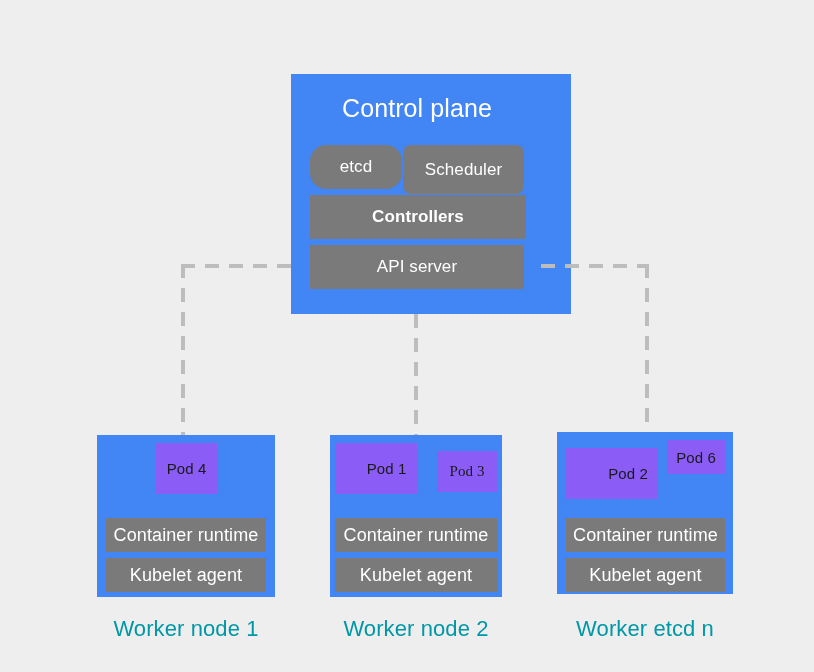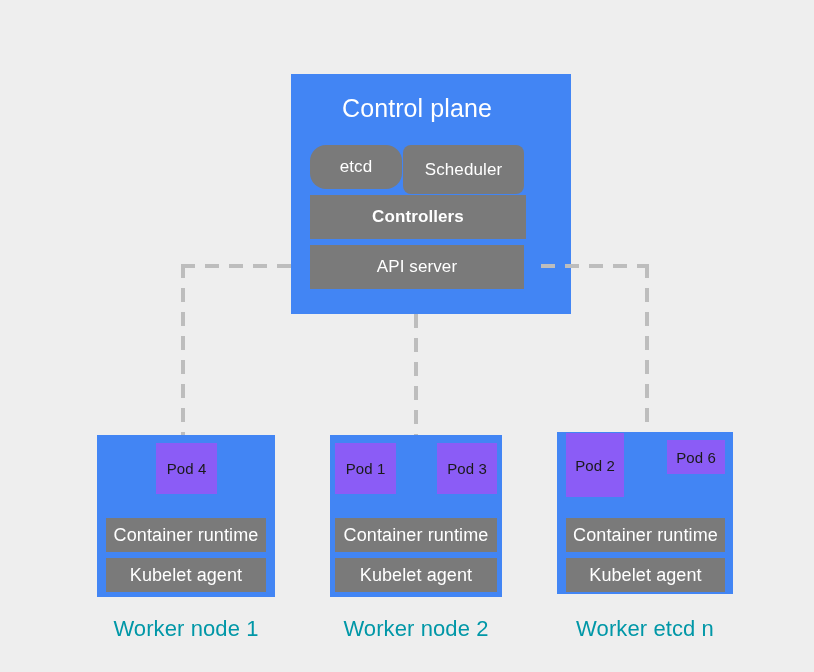--- a/index.html
+++ b/index.html
@@ -115,27 +115,27 @@
     justify-content: center;
     letter-spacing: 0.1px;
   }
 
   
   .n1-pod      { left: 59px; top: 8px; width: 61px; height: 51px; }
   .n1-runtime  { left: 9px;  top: 83px; width: 160px; height: 34px; }
   .n1-kubelet  { left: 9px;  top: 123px; width: 160px; height: 34px; }
 
   
-  .n2-pod-a    { left: 5px;   top: 8px; width: 61px; height: 51px; }
-  .n2-pod-b    { left: 107px; top: 8px; width: 60px; height: 51px; }
+  .n2-pod-a    { left: 5px;   top: 8px; width: 61px; height: 51px; padding-left: 21px; }
+  .n2-pod-b    { left: 107px; top: 16px; width: 60px; height: 41px; font-family: Liberation Serif, serif; }
   .n2-runtime  { left: 5px;   top: 83px; width: 162px; height: 34px; }
   .n2-kubelet  { left: 5px;   top: 123px; width: 162px; height: 34px; }
 
   
-  .nn-pod-a    { left: 9px;   top: 1px; width: 58px; height: 64px; }
+  .nn-pod-a    { left: 9px;   top: 16px; width: 58px; height: 51px; padding-left: 33px; }
   .nn-pod-b    { left: 110px; top: 8px; width: 58px; height: 34px; }
   .nn-runtime  { left: 9px;   top: 86px; width: 159px; height: 34px; }
   .nn-kubelet  { left: 9px;   top: 126px; width: 159px; height: 34px; }
 
   
   .node-caption {
     position: absolute;
     text-align: center;
     color: #0097a7;
     font-size: 22px;

